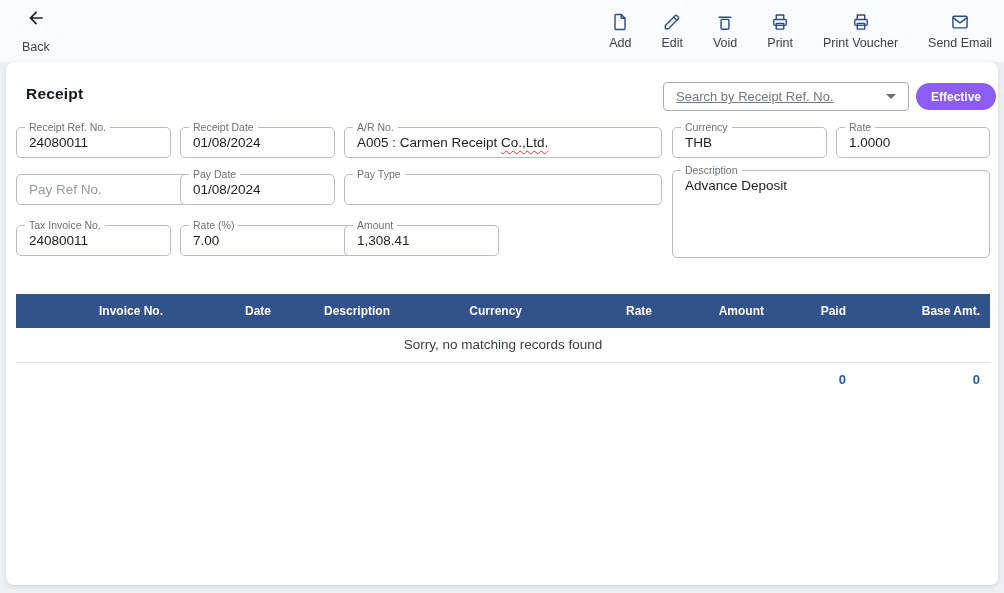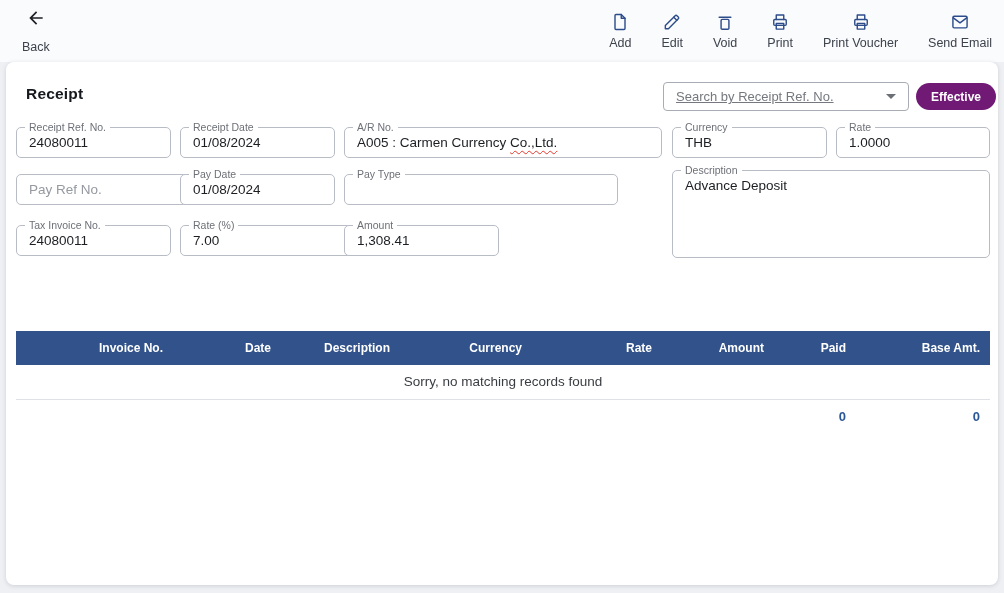--- a/index.html
+++ b/index.html
@@ -52,21 +52,21 @@
     margin-left:12px; font-size:13px; color:#75787e; flex:1;
     white-space:nowrap; overflow:hidden;text-decoration:underline;
   }
   .caret {
     width:0; height:0; margin-right:12px;
     border-left:5px solid transparent; border-right:5px solid transparent;
     border-top:5px solid #6b6f76;
   }
   .status-pill {
     position:absolute; left:910px; top:21px; height:27px; padding:0 15px;
-    background:#701a75; border:none; border-radius:14px;
+    background:#8b5cf6; border:none; border-radius:14px;
     color:#fff; font-size:12px; font-weight:bold;
     font-family:inherit; display:flex; align-items:center; cursor:pointer;
   }
 
   
   .mfield {
     position:absolute; height:31px;
     border:1px solid #b8bcc5; border-radius:5px; background:#fff;padding-left:42px;
   }
   .mfield .mlabel {
@@ -80,21 +80,21 @@
   .mfield.placeholder-only .mvalue { color:#9599a0; }
   .mfield.textarea { height:88px; }
   .mfield.textarea .mvalue { top:6px; line-height:18px; }
   .squiggle {
     text-decoration:underline wavy #e5392f;
     text-decoration-thickness:1px; text-underline-offset:3px;
   }
 
   
   .grid-wrap { position:absolute; left:10px; top:232px; width:974px; }
-  table.grid { width:974px; border-collapse:collapse; table-layout:fixed;margin-top:37px; }
+  table.grid { width:974px; border-collapse:collapse; table-layout:fixed; }
   table.grid th {
     background:#31528a; color:#ffffff; font-size:12px; font-weight:bold;
     height:34px; text-align:right; padding:0 10px 0 0; white-space:nowrap;
   }
   table.grid td { font-size:13.5px; }
   td.empty-msg {
     text-align:center; color:#3a3d42; height:34px;
     border-bottom:1px solid #dfe1e6;
   }
   tr.totals td { height:34px; text-align:right; padding-right:10px; }
@@ -181,39 +181,39 @@
   <div class="mfield" style="left:10px; top:65px; width:155px;">
     <span class="mlabel">Receipt Ref. No.</span>
     <span class="mvalue">24080011</span>
   </div>
   <div class="mfield" style="left:174px; top:65px; width:155px;">
     <span class="mlabel">Receipt Date</span>
     <span class="mvalue">01/08/2024</span>
   </div>
   <div class="mfield" style="left:338px; top:65px; width:318px;">
     <span class="mlabel">A/R No.</span>
-    <span class="mvalue"><span>A005 : Carmen Currency </span><span class="squiggle">Co.,Ltd.</span></span>
+    <span class="mvalue"><span>A005 : Carmen Receipt </span><span class="squiggle">Co.,Ltd.</span></span>
   </div>
   <div class="mfield" style="left:666px; top:65px; width:155px;">
     <span class="mlabel">Currency</span>
     <span class="mvalue">THB</span>
   </div>
   <div class="mfield" style="left:830px; top:65px; width:154px;">
     <span class="mlabel">Rate</span>
     <span class="mvalue">1.0000</span>
   </div>
 
   <div class="mfield placeholder-only" style="left:10px; top:112px; width:184px;">
     <span class="mvalue">Pay Ref No.</span>
   </div>
   <div class="mfield" style="left:174px; top:112px; width:155px;">
     <span class="mlabel">Pay Date</span>
     <span class="mvalue">01/08/2024</span>
   </div>
-  <div class="mfield" style="left:338px; top:112px; width:274px;">
+  <div class="mfield" style="left:338px; top:112px; width:318px;">
     <span class="mlabel">Pay Type</span>
   </div>
   <div class="mfield textarea" style="left:666px; top:108px; width:318px;">
     <span class="mlabel">Description</span>
     <span class="mvalue">Advance Deposit</span>
   </div>
 
   <div class="mfield" style="left:10px; top:163px; width:155px;">
     <span class="mlabel">Tax Invoice No.</span>
     <span class="mvalue">24080011</span>

